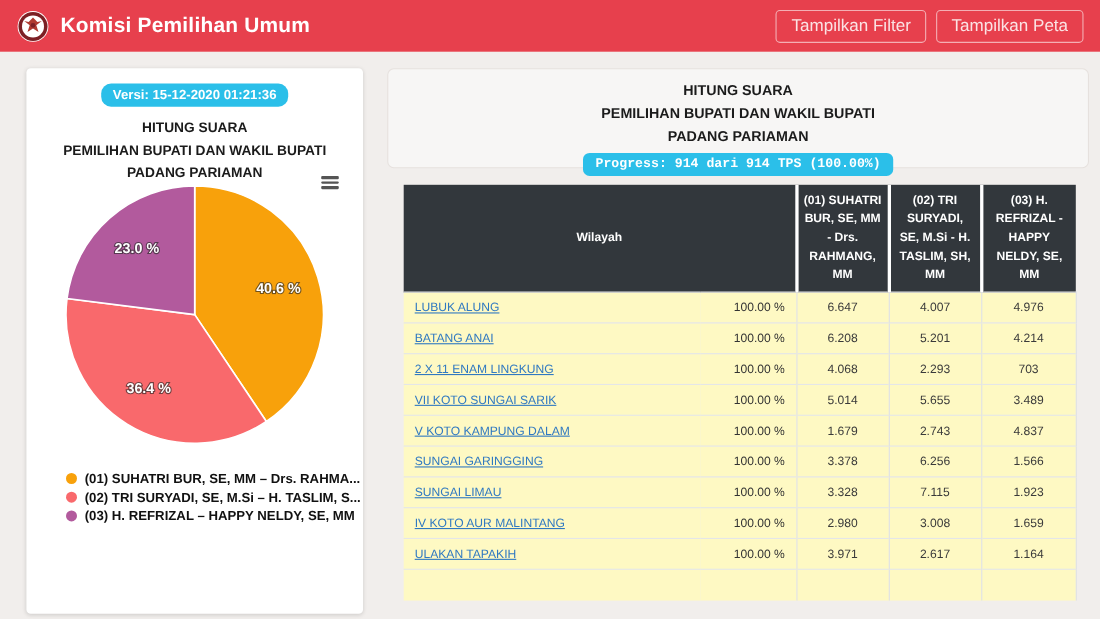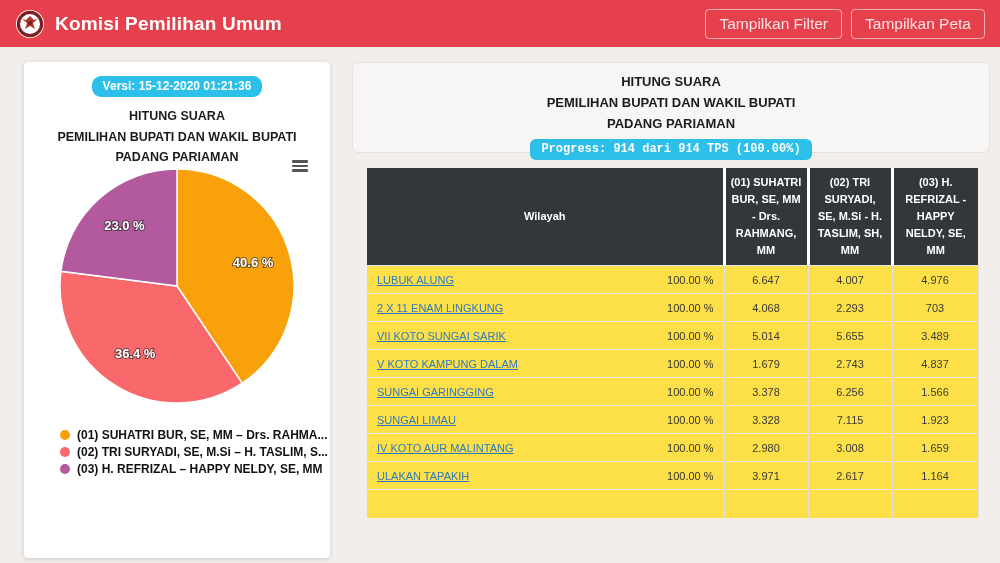--- a/index.html
+++ b/index.html
@@ -60,21 +60,21 @@
   }
   
   .table-wrap { position:absolute; left:367px; top:168px; width:611px; }
   table { border-collapse:collapse; width:100%; table-layout:fixed; }
   thead th {
     background:#32373c; color:#fff; font-weight:bold; font-size:11px;
     line-height:1.55; padding:6px 5px; vertical-align:middle; height:77px;
   }
   thead th.cand { border-left:3px solid #ffffff; }
   tbody td {
-    background:#fde047; border-top:1px solid #e4e6e8; height:28px;
+    background:#fef9c3; border-top:1px solid #e4e6e8; height:28px;
     font-size:11px; color:#3a3a3a; vertical-align:middle;
   }
   td.region { text-align:left; padding-left:10px; }
   td.region a { color:#3079c1; text-decoration:underline; cursor:pointer; }
   td.pct { text-align:right; padding-right:10px; color:#333; }
   td.val { text-align:center; border-left:1px solid #dfe2e5; }
   td.val:last-child { border-right:1px solid #dfe2e5; }
 </style>
 </head>
 <body>
@@ -162,20 +162,27 @@
     </thead>
     <tbody id="tbody">
         <tr>
           <td class="region"><a>LUBUK ALUNG</a></td>
           <td class="pct">100.00 %</td>
           <td class="val">6.647</td>
           <td class="val">4.007</td>
           <td class="val">4.976</td>
         </tr>
         <tr>
+          <td class="region"><a>BATANG ANAI</a></td>
+          <td class="pct">100.00 %</td>
+          <td class="val">6.208</td>
+          <td class="val">5.201</td>
+          <td class="val">4.214</td>
+        </tr>
+        <tr>
           <td class="region"><a>2 X 11 ENAM LINGKUNG</a></td>
           <td class="pct">100.00 %</td>
           <td class="val">4.068</td>
           <td class="val">2.293</td>
           <td class="val">703</td>
         </tr>
         <tr>
           <td class="region"><a>VII KOTO SUNGAI SARIK</a></td>
           <td class="pct">100.00 %</td>
           <td class="val">5.014</td>

